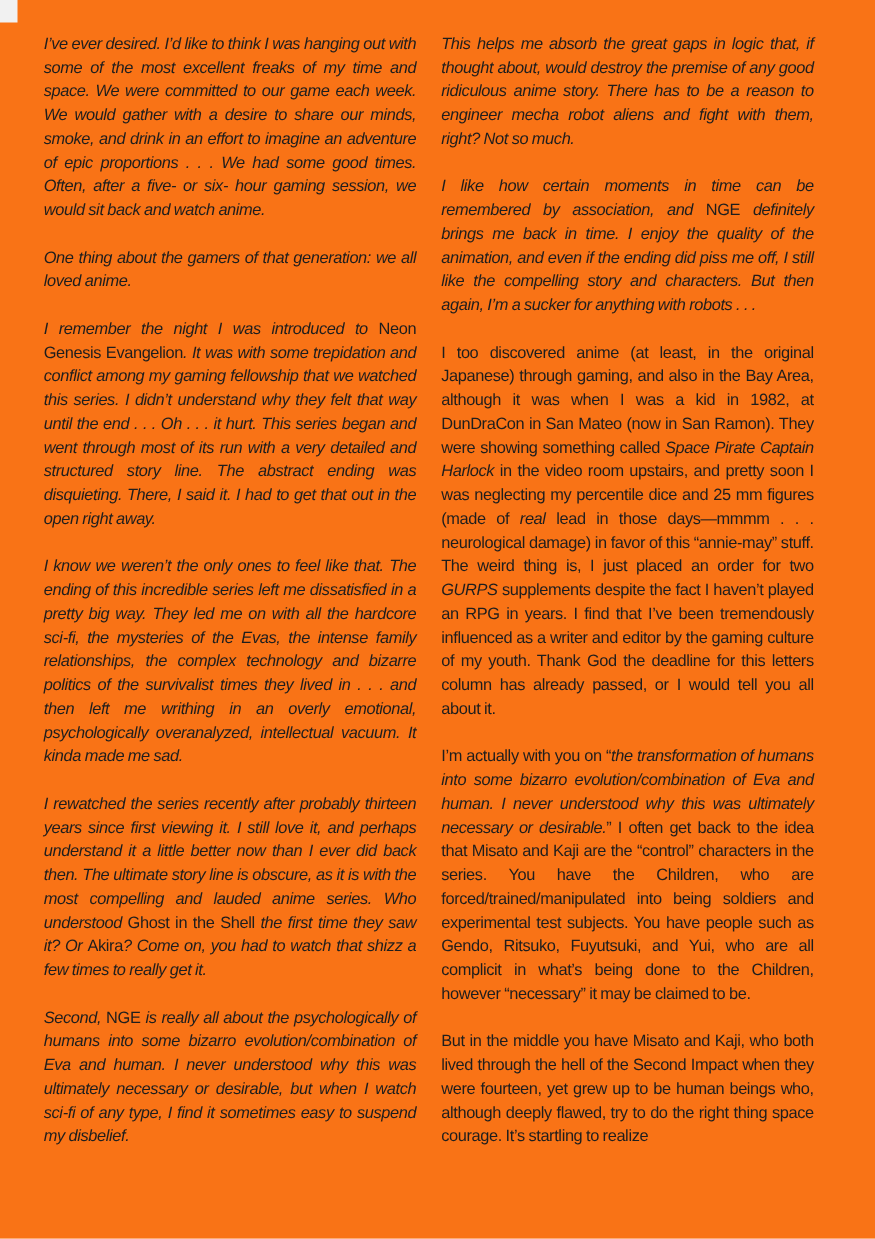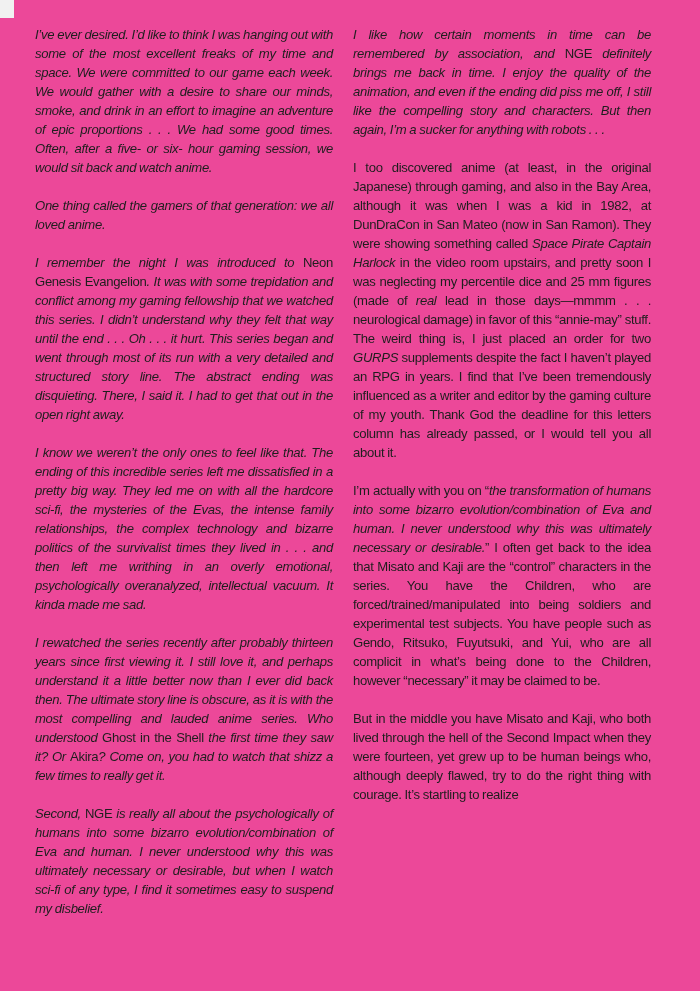--- a/index.html
+++ b/index.html
@@ -4,21 +4,21 @@
 <style>
   html, body {
     margin: 0;
     padding: 0;
     background: #ffffff;
   }
   .page {
     position: relative;
     width: 700px;
     height: 991px;
-    background: #ec4899;
+    background: #f97316;
     overflow: hidden;
     font-family: "Liberation Sans", sans-serif;
     color: #1e1e1e;
   }
   .scan-artifact {
     position: absolute;
     left: 0;
     top: 0;
     width: 14px;
     height: 18px;
@@ -48,26 +48,27 @@
   .seg-roman  { font-style: normal; }
 </style>
 </head>
 <body>
 
 <div class="page">
   <div class="scan-artifact"></div>
   <div class="columns">
     <div class="col">
         <p class="para"><span class="seg-italic">I’ve ever desired. I’d like to think I was hanging out with some of the most excellent freaks of my time and space. We were committed to our game each week. We would gather with a desire to share our minds, smoke, and drink in an effort to imagine an adventure of epic proportions . . . We had some good times. Often, after a five- or six- hour gaming session, we would sit back and watch anime.</span></p>
-        <p class="para"><span class="seg-italic">One thing called the gamers of that generation: we all loved anime.</span></p>
+        <p class="para"><span class="seg-italic">One thing about the gamers of that generation: we all loved anime.</span></p>
         <p class="para"><span class="seg-italic">I remember the night I was introduced to </span><span class="seg-roman">Neon Genesis Evangelion</span><span class="seg-italic">. It was with some trepidation and conflict among my gaming fellowship that we watched this series. I didn’t understand why they felt that way until the end . . . Oh . . . it hurt. This series began and went through most of its run with a very detailed and structured story line. The abstract ending was disquieting. There, I said it. I had to get that out in the open right away.</span></p>
         <p class="para"><span class="seg-italic">I know we weren’t the only ones to feel like that. The ending of this incredible series left me dissatisfied in a pretty big way. They led me on with all the hardcore sci-fi, the mysteries of the Evas, the intense family relationships, the complex technology and bizarre politics of the survivalist times they lived in . . . and then left me writhing in an overly emotional, psychologically overanalyzed, intellectual vacuum. It kinda made me sad.</span></p>
         <p class="para"><span class="seg-italic">I rewatched the series recently after probably thirteen years since first viewing it. I still love it, and perhaps understand it a little better now than I ever did back then. The ultimate story line is obscure, as it is with the most compelling and lauded anime series. Who understood </span><span class="seg-roman">Ghost in the Shell</span><span class="seg-italic"> the first time they saw it? Or </span><span class="seg-roman">Akira</span><span class="seg-italic">? Come on, you had to watch that shizz a few times to really get it.</span></p>
         <p class="para"><span class="seg-italic">Second, </span><span class="seg-roman">NGE</span><span class="seg-italic"> is really all about the psychologically of humans into some bizarro evolution/combination of Eva and human. I never understood why this was ultimately necessary or desirable, but when I watch sci-fi of any type, I find it sometimes easy to suspend my disbelief.</span></p>
       </div>
     <div class="col">
+        <p class="para"><span class="seg-italic">This helps me absorb the great gaps in logic that, if thought about, would destroy the premise of any good ridiculous anime story. There has to be a reason to engineer mecha robot aliens and fight with them, right? Not so much.</span></p>
         <p class="para"><span class="seg-italic">I like how certain moments in time can be remembered by association, and </span><span class="seg-roman">NGE</span><span class="seg-italic"> definitely brings me back in time. I enjoy the quality of the animation, and even if the ending did piss me off, I still like the compelling story and characters. But then again, I’m a sucker for anything with robots . . .</span></p>
         <p class="para"><span class="seg-roman">I too discovered anime (at least, in the original Japanese) through gaming, and also in the Bay Area, although it was when I was a kid in 1982, at DunDraCon in San Mateo (now in San Ramon). They were showing something called </span><span class="seg-italic">Space Pirate Captain Harlock</span><span class="seg-roman"> in the video room upstairs, and pretty soon I was neglecting my percentile dice and 25 mm figures (made of </span><span class="seg-italic">real</span><span class="seg-roman"> lead in those days—mmmm . . . neurological damage) in favor of this “annie-may” stuff. The weird thing is, I just placed an order for two </span><span class="seg-italic">GURPS</span><span class="seg-roman"> supplements despite the fact I haven’t played an RPG in years. I find that I’ve been tremendously influenced as a writer and editor by the gaming culture of my youth. Thank God the deadline for this letters column has already passed, or I would tell you all about it.</span></p>
         <p class="para"><span class="seg-roman">I’m actually with you on “</span><span class="seg-italic">the transformation of humans into some bizarro evolution/combination of Eva and human. I never understood why this was ultimately necessary or desirable.</span><span class="seg-roman">” I often get back to the idea that Misato and Kaji are the “control” characters in the series. You have the Children, who are forced/trained/manipulated into being soldiers and experimental test subjects. You have people such as Gendo, Ritsuko, Fuyutsuki, and Yui, who are all complicit in what’s being done to the Children, however “necessary” it may be claimed to be.</span></p>
-        <p class="para"><span class="seg-roman">But in the middle you have Misato and Kaji, who both lived through the hell of the Second Impact when they were fourteen, yet grew up to be human beings who, although deeply flawed, try to do the right thing with courage. It’s startling to realize</span></p>
+        <p class="para"><span class="seg-roman">But in the middle you have Misato and Kaji, who both lived through the hell of the Second Impact when they were fourteen, yet grew up to be human beings who, although deeply flawed, try to do the right thing space courage. It’s startling to realize</span></p>
       </div>
   </div>
 </div>
 
 </body></html>

